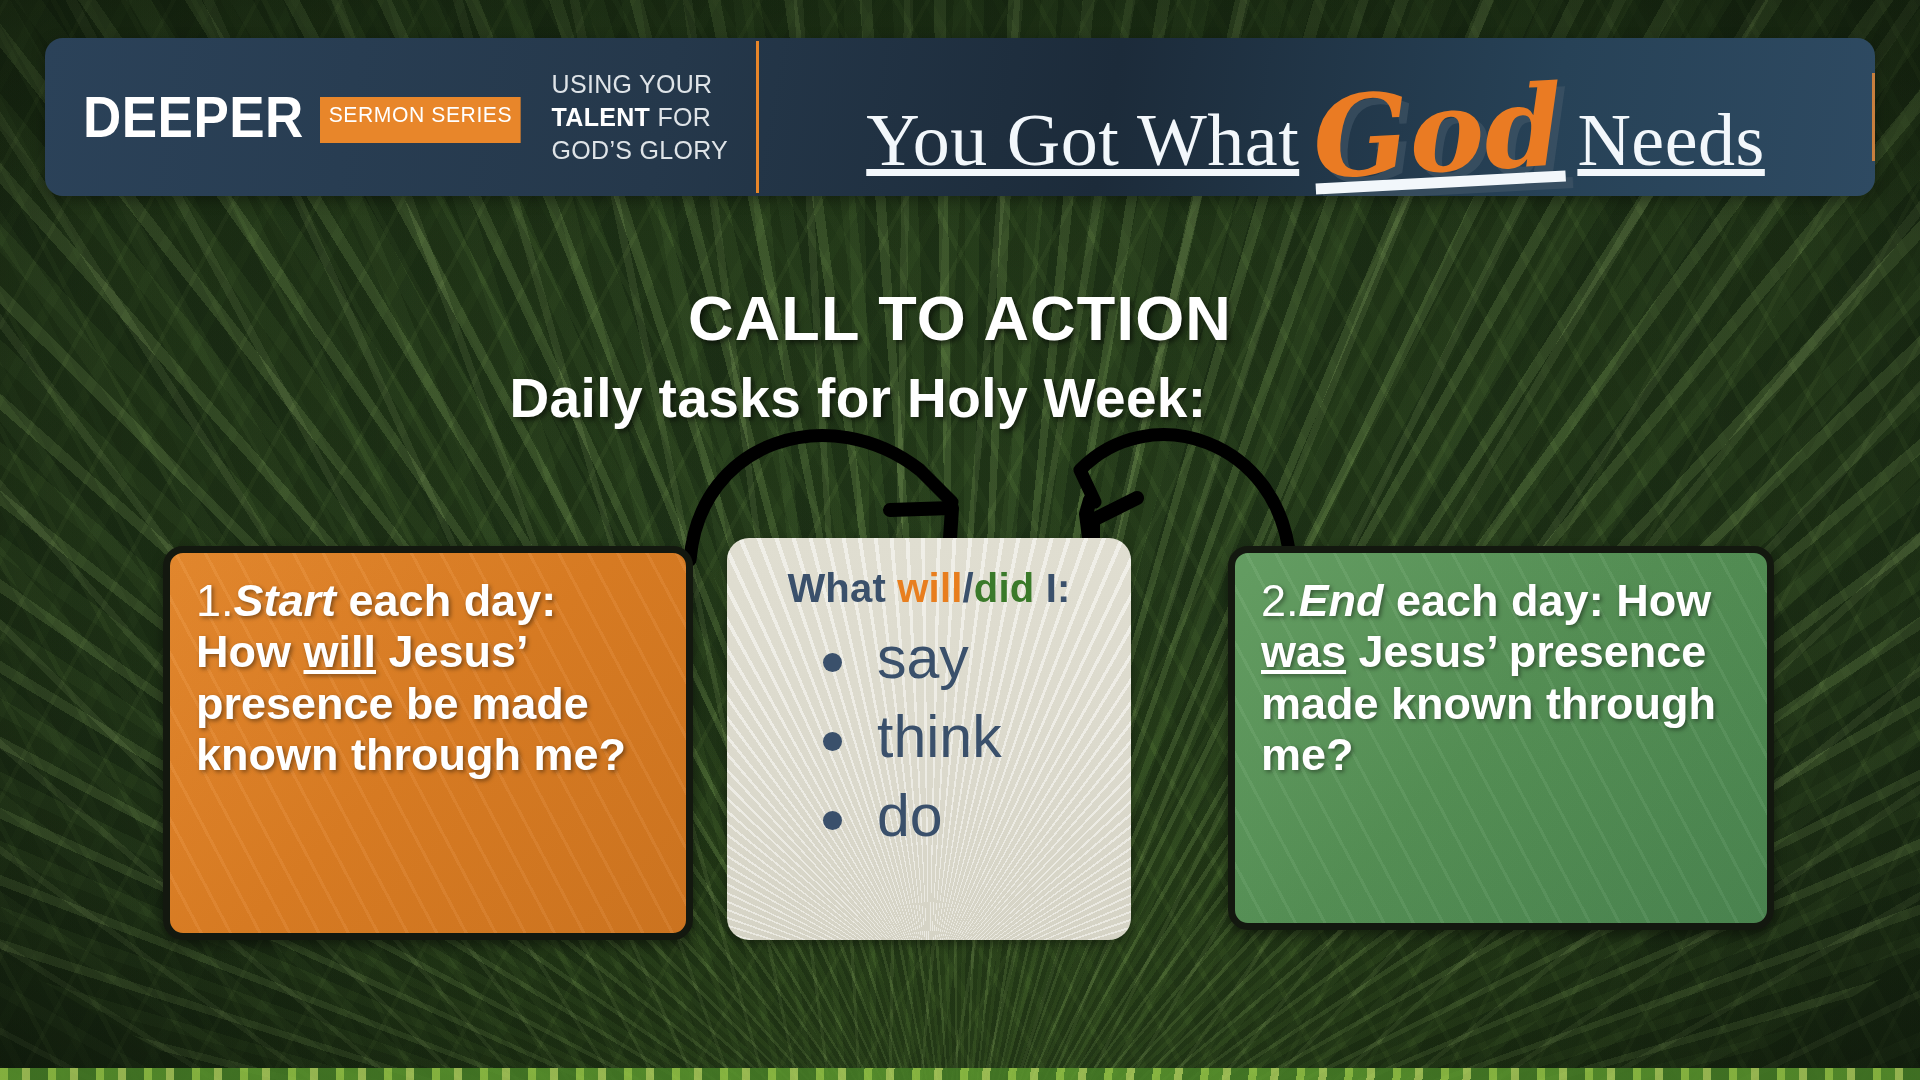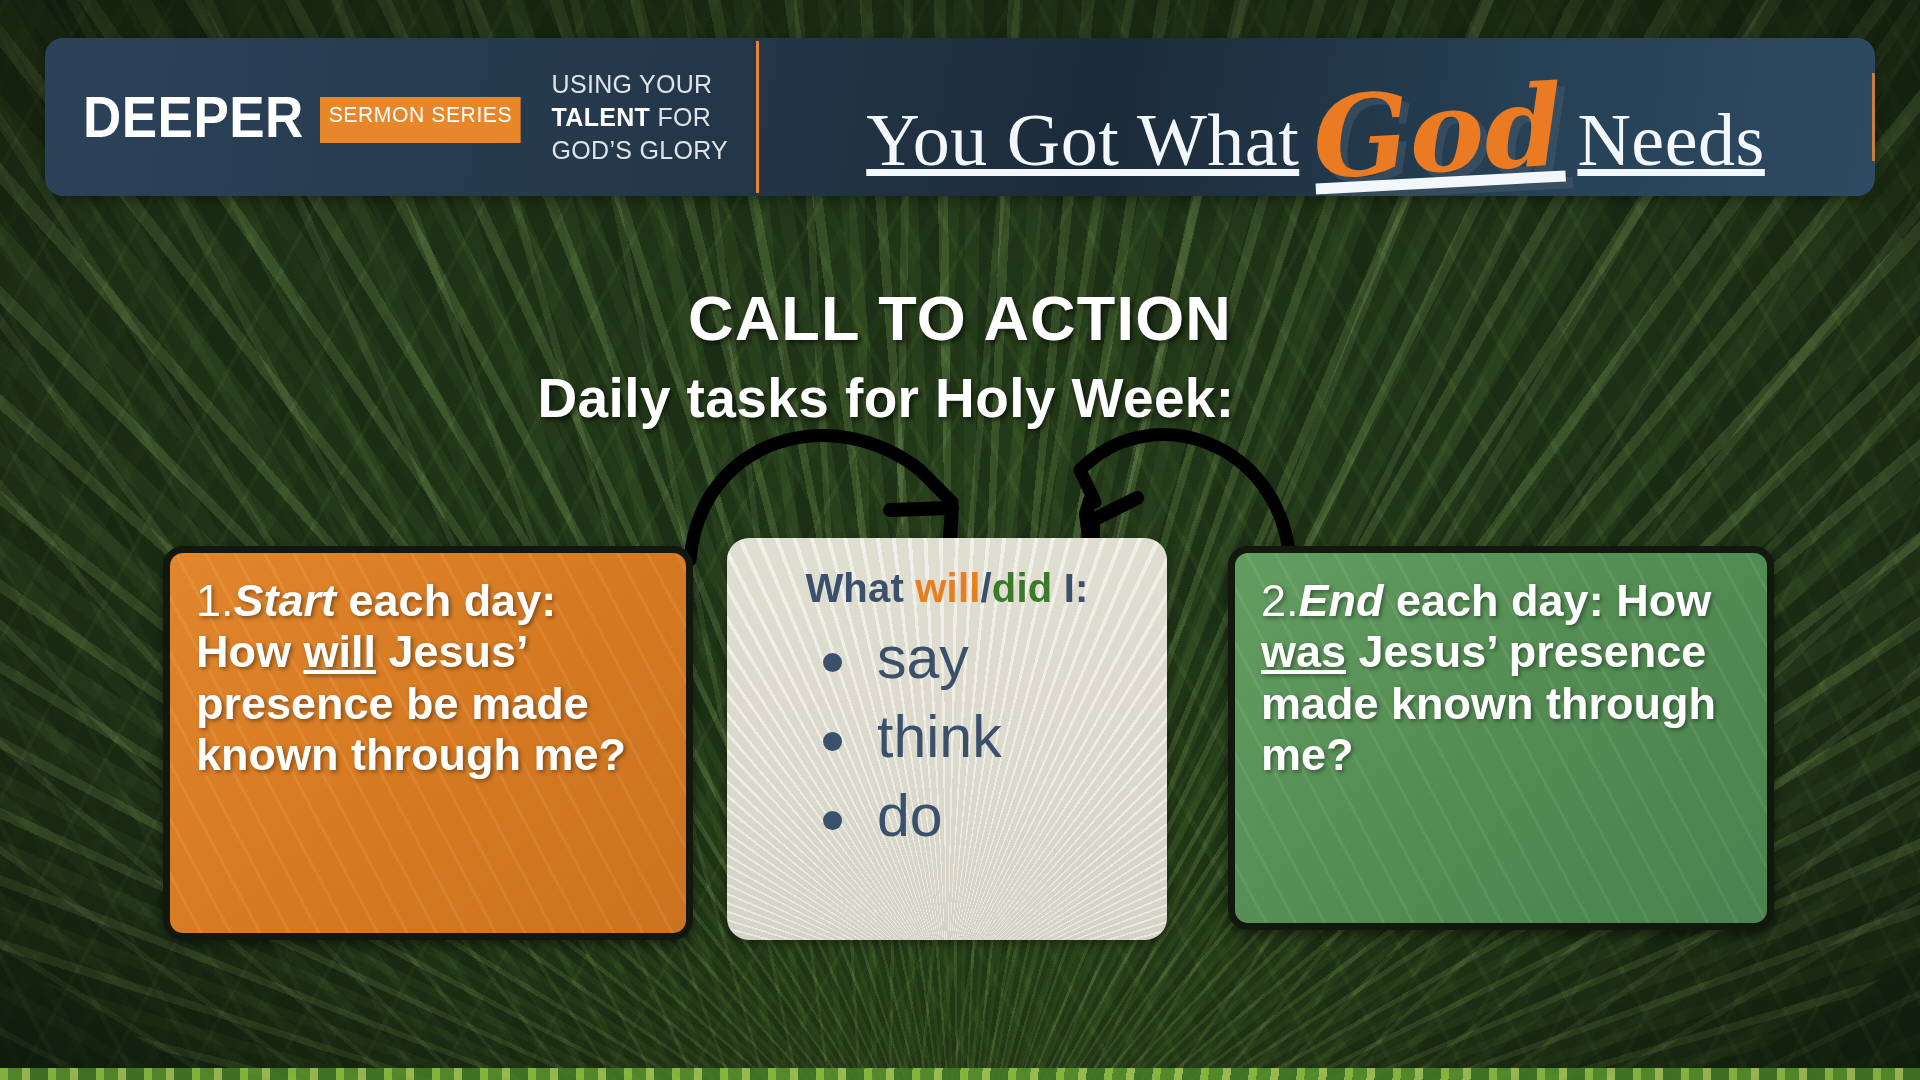--- a/index.html
+++ b/index.html
@@ -242,21 +242,20 @@
     position: absolute;
     top: 366px;
     left: 0;
     width: 1716px;
     text-align: center;
     font-size: 55px;
     font-weight: 700;
     color: #ffffff;
     letter-spacing: 0.4px;
     text-shadow: 3px 3px 5px rgba(0,0,0,0.55);
-    padding-left: 28px;
   }
 
   
   .arrows {
     position: absolute;
     left: 0;
     top: 0;
     width: 1920px;
     height: 1080px;
     pointer-events: none;
@@ -285,21 +284,21 @@
     top: 546px;
     width: 546px;
     height: 384px;
     background:
       repeating-linear-gradient(62deg, rgba(255,255,255,0.05) 0px 3px, rgba(0,0,0,0.02) 3px 26px),
       linear-gradient(135deg, #66a064 0%, #559055 48%, #4a8550 100%);
   }
   .card-center {
     left: 727px;
     top: 538px;
-    width: 440px;
+    width: 404px;
     height: 402px;
     border: none;
     border-radius: 22px;
     background:
       repeating-conic-gradient(from 185deg at 50% 112%,
         rgba(255,255,255,0.45) 0deg 0.5deg,
         rgba(0,0,0,0.018) 0.5deg 2.0deg),
       linear-gradient(180deg, #e4e2d5 0%, #dfddd0 60%, #d9d7c9 100%);
     box-shadow: 0 4px 10px rgba(0,0,0,0.35);
   }

